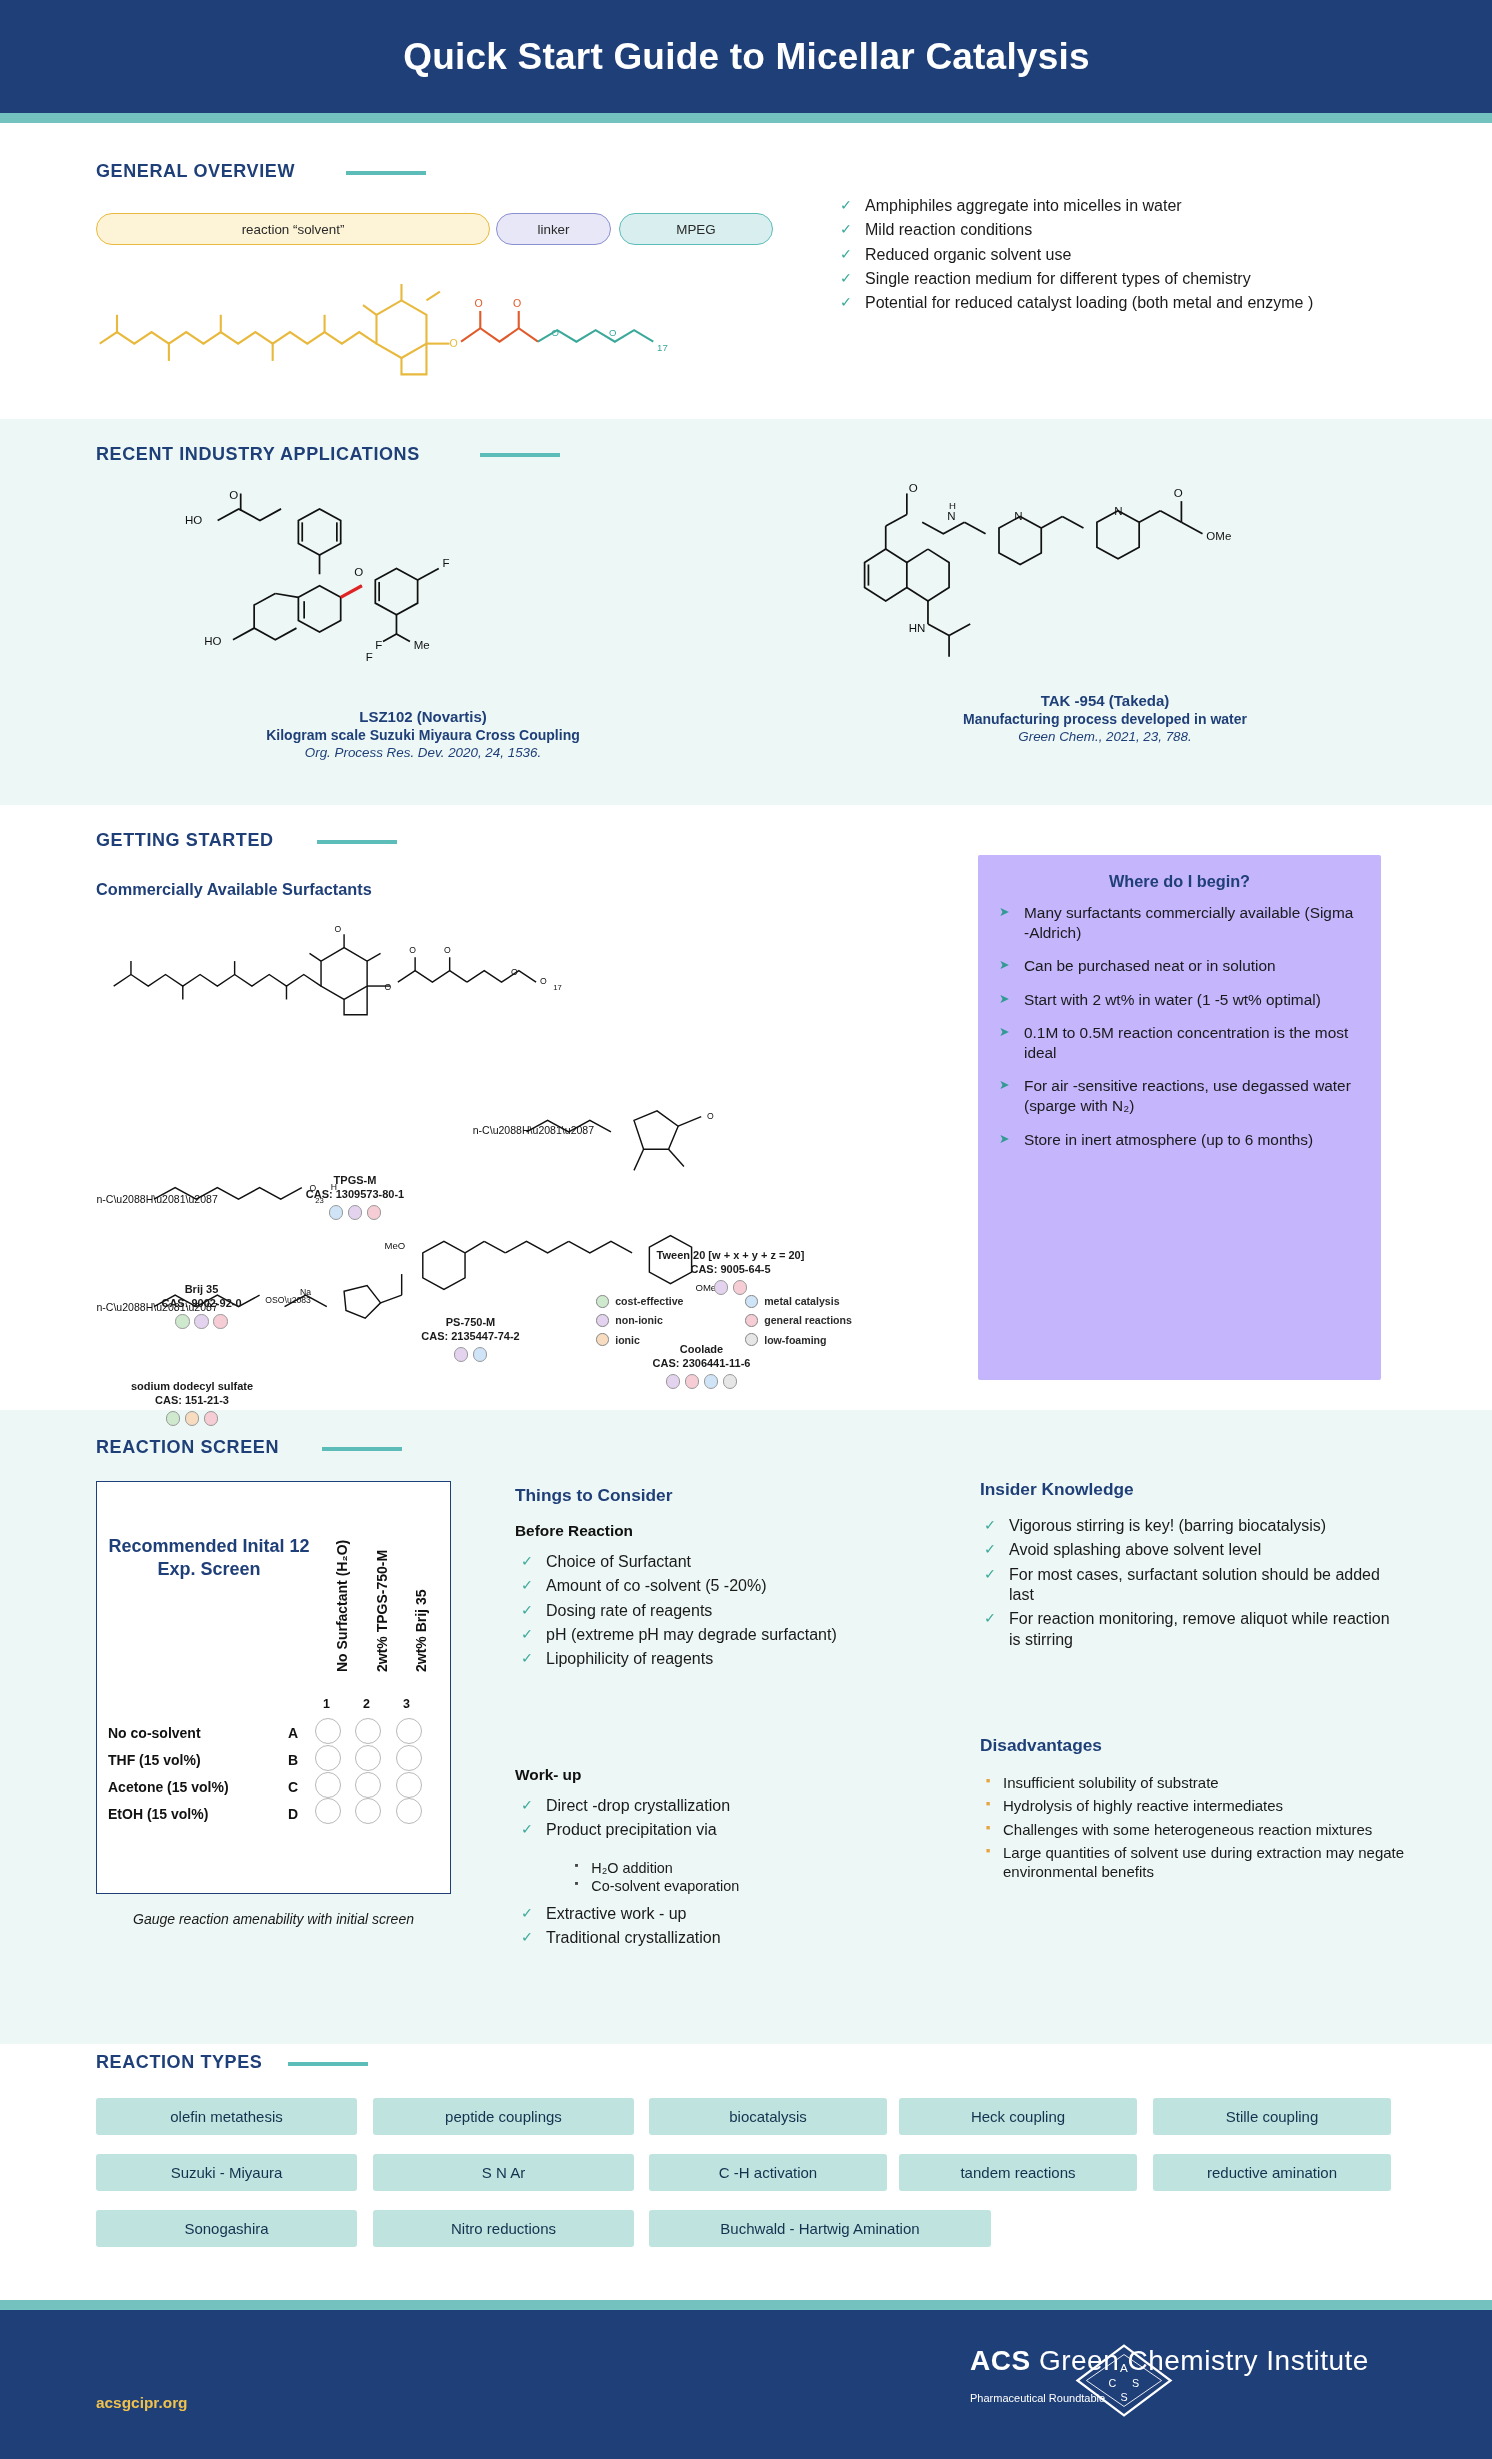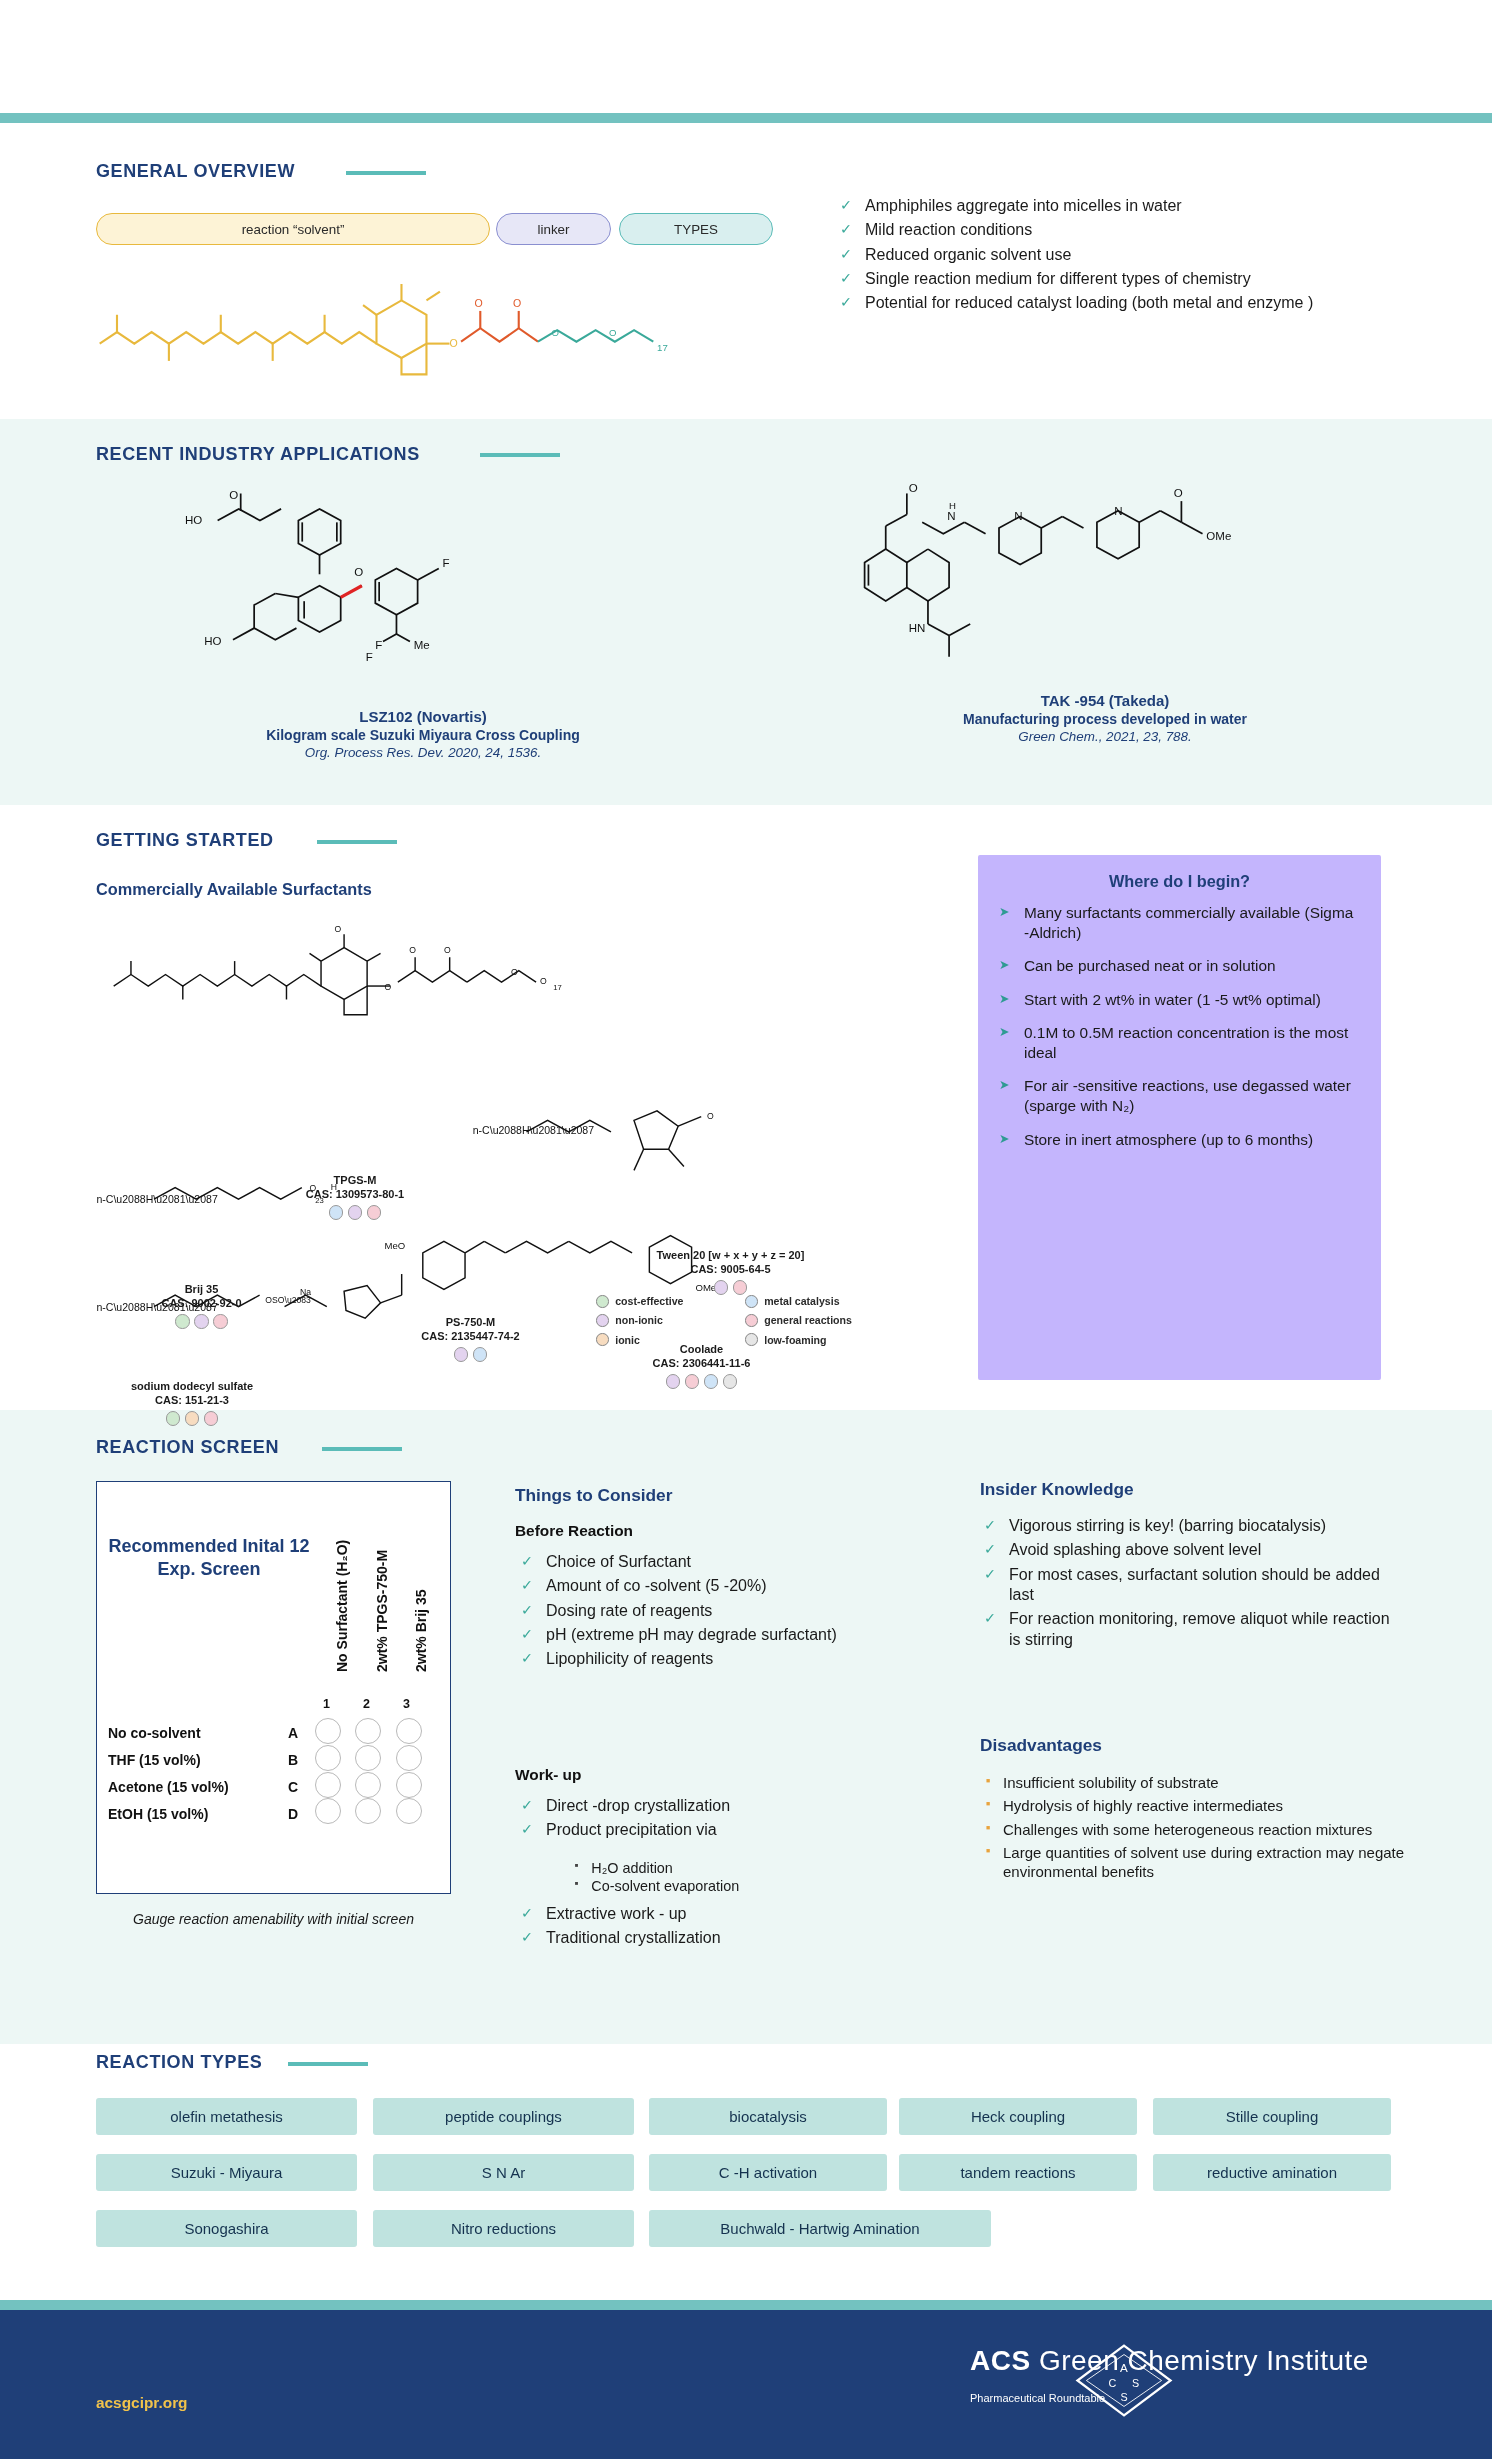--- a/index.html
+++ b/index.html
@@ -158,39 +158,42 @@
   .acs-text .l1 .gci { font-weight:normal; }
   .acs-text .l2 { font-size:11px; margin-top:15px; }
 
   svg { display:block; }
 </style>
 </head>
 <body>
 
 <div class="page">
 
+  <div class="header">
+    <h1>Quick Start Guide to Micellar Catalysis</h1>
+  </div>
   <div class="header-rule"></div>
 
   <div class="band band-white" style="top:123px;height:296px;"></div>
   <div class="band band-mint" style="top:419px;height:386px;"></div>
   <div class="band band-white" style="top:805px;height:605px;"></div>
   <div class="band band-mint" style="top:1410px;height:634px;"></div>
   <div class="band band-white" style="top:2044px;height:256px;"></div>
 
   <div class="sect-title" style="left:96px;top:161px;">GENERAL OVERVIEW</div>
   <div class="sect-rule" style="left:346px;top:171px;width:80px;"></div>
 
   <div class="pill pill-solvent" style="left:96px;top:213px;width:394px;">
     <span>reaction “solvent”</span>
   </div>
   <div class="pill pill-linker" style="left:496px;top:213px;width:115px;">
     <span>linker</span>
   </div>
   <div class="pill pill-mpeg" style="left:619px;top:213px;width:154px;">
-    <span>TYPES</span>
+    <span>MPEG</span>
   </div>
 
   <svg style="position:absolute;left:92px;top:259px;" width="692" height="125" viewBox="0 0 720 130">
     <g stroke="#e8b93d" stroke-width="2.2" fill="none">
       <polyline points="8,88 26,76 44,88 62,76 80,88 98,76 116,88 134,76 152,88 170,76 188,88 206,76 224,88 242,76 260,88 278,76 296,88"></polyline>
       <polyline points="26,76 26,58"></polyline>
         <polyline points="80,88 80,106"></polyline>
         <polyline points="134,76 134,58"></polyline>
         <polyline points="188,88 188,106"></polyline>
         <polyline points="242,76 242,58"></polyline>

